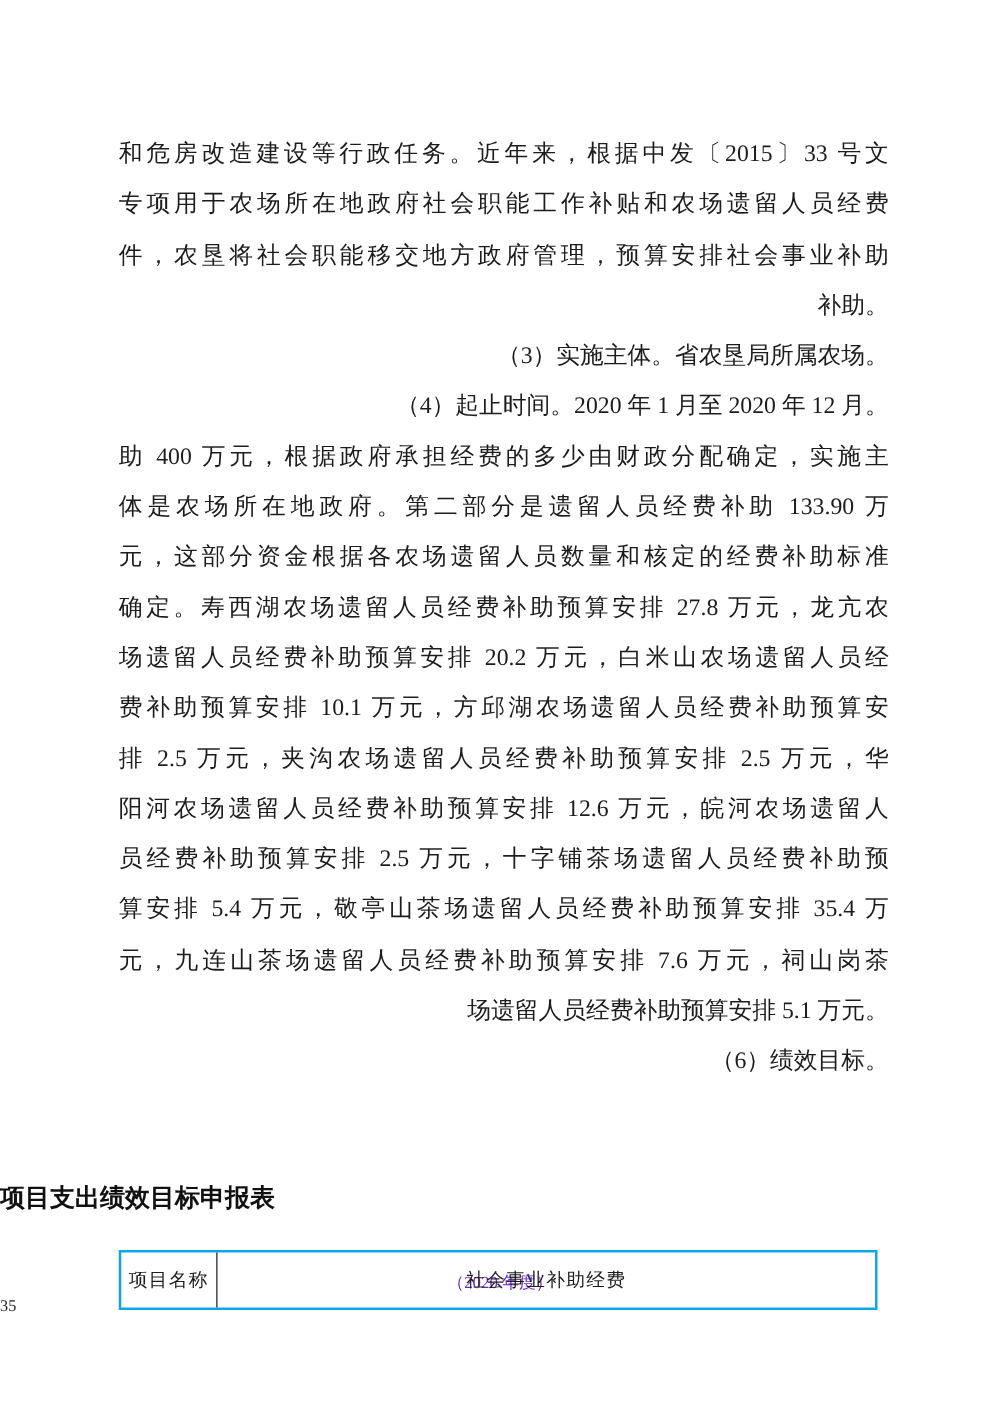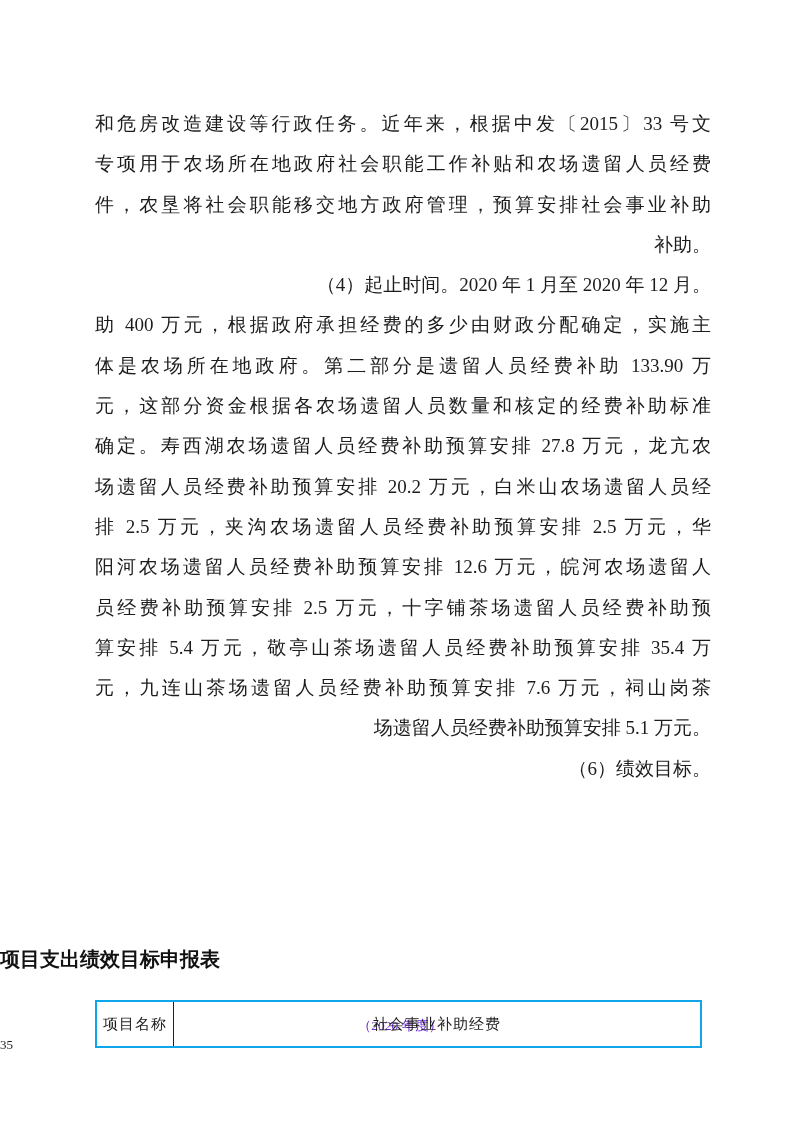--- a/index.html
+++ b/index.html
@@ -101,26 +101,28 @@
 </head>
 <body>
 
 <div class="page">
 
   <div class="body-text">
     <div class="line j">和危房改造建设等行政任务。近年来，根据中发〔2015〕33 号文</div>
     <div class="line j">专项用于农场所在地政府社会职能工作补贴和农场遗留人员经费</div>
     <div class="line j">件，农垦将社会职能移交地方政府管理，预算安排社会事业补助</div>
     <div class="line l">补助。</div>
+    <div class="line l ind">（3）实施主体。省农垦局所属农场。</div>
     <div class="line l ind">（4）起止时间。2020 年 1 月至 2020 年 12 月。</div>
     <div class="line j">助 400 万元，根据政府承担经费的多少由财政分配确定，实施主</div>
     <div class="line j">体是农场所在地政府。第二部分是遗留人员经费补助 133.90 万</div>
     <div class="line j">元，这部分资金根据各农场遗留人员数量和核定的经费补助标准</div>
     <div class="line j">确定。寿西湖农场遗留人员经费补助预算安排 27.8 万元，龙亢农</div>
     <div class="line j">场遗留人员经费补助预算安排 20.2 万元，白米山农场遗留人员经</div>
+    <div class="line j">费补助预算安排 10.1 万元，方邱湖农场遗留人员经费补助预算安</div>
     <div class="line j">排 2.5 万元，夹沟农场遗留人员经费补助预算安排 2.5 万元，华</div>
     <div class="line j">阳河农场遗留人员经费补助预算安排 12.6 万元，皖河农场遗留人</div>
     <div class="line j">员经费补助预算安排 2.5 万元，十字铺茶场遗留人员经费补助预</div>
     <div class="line j">算安排 5.4 万元，敬亭山茶场遗留人员经费补助预算安排 35.4 万</div>
     <div class="line j">元，九连山茶场遗留人员经费补助预算安排 7.6 万元，祠山岗茶</div>
     <div class="line l">场遗留人员经费补助预算安排 5.1 万元。</div>
     <div class="line l ind">（6）绩效目标。</div>
   </div>
 
   <div class="table-title">项目支出绩效目标申报表</div>

